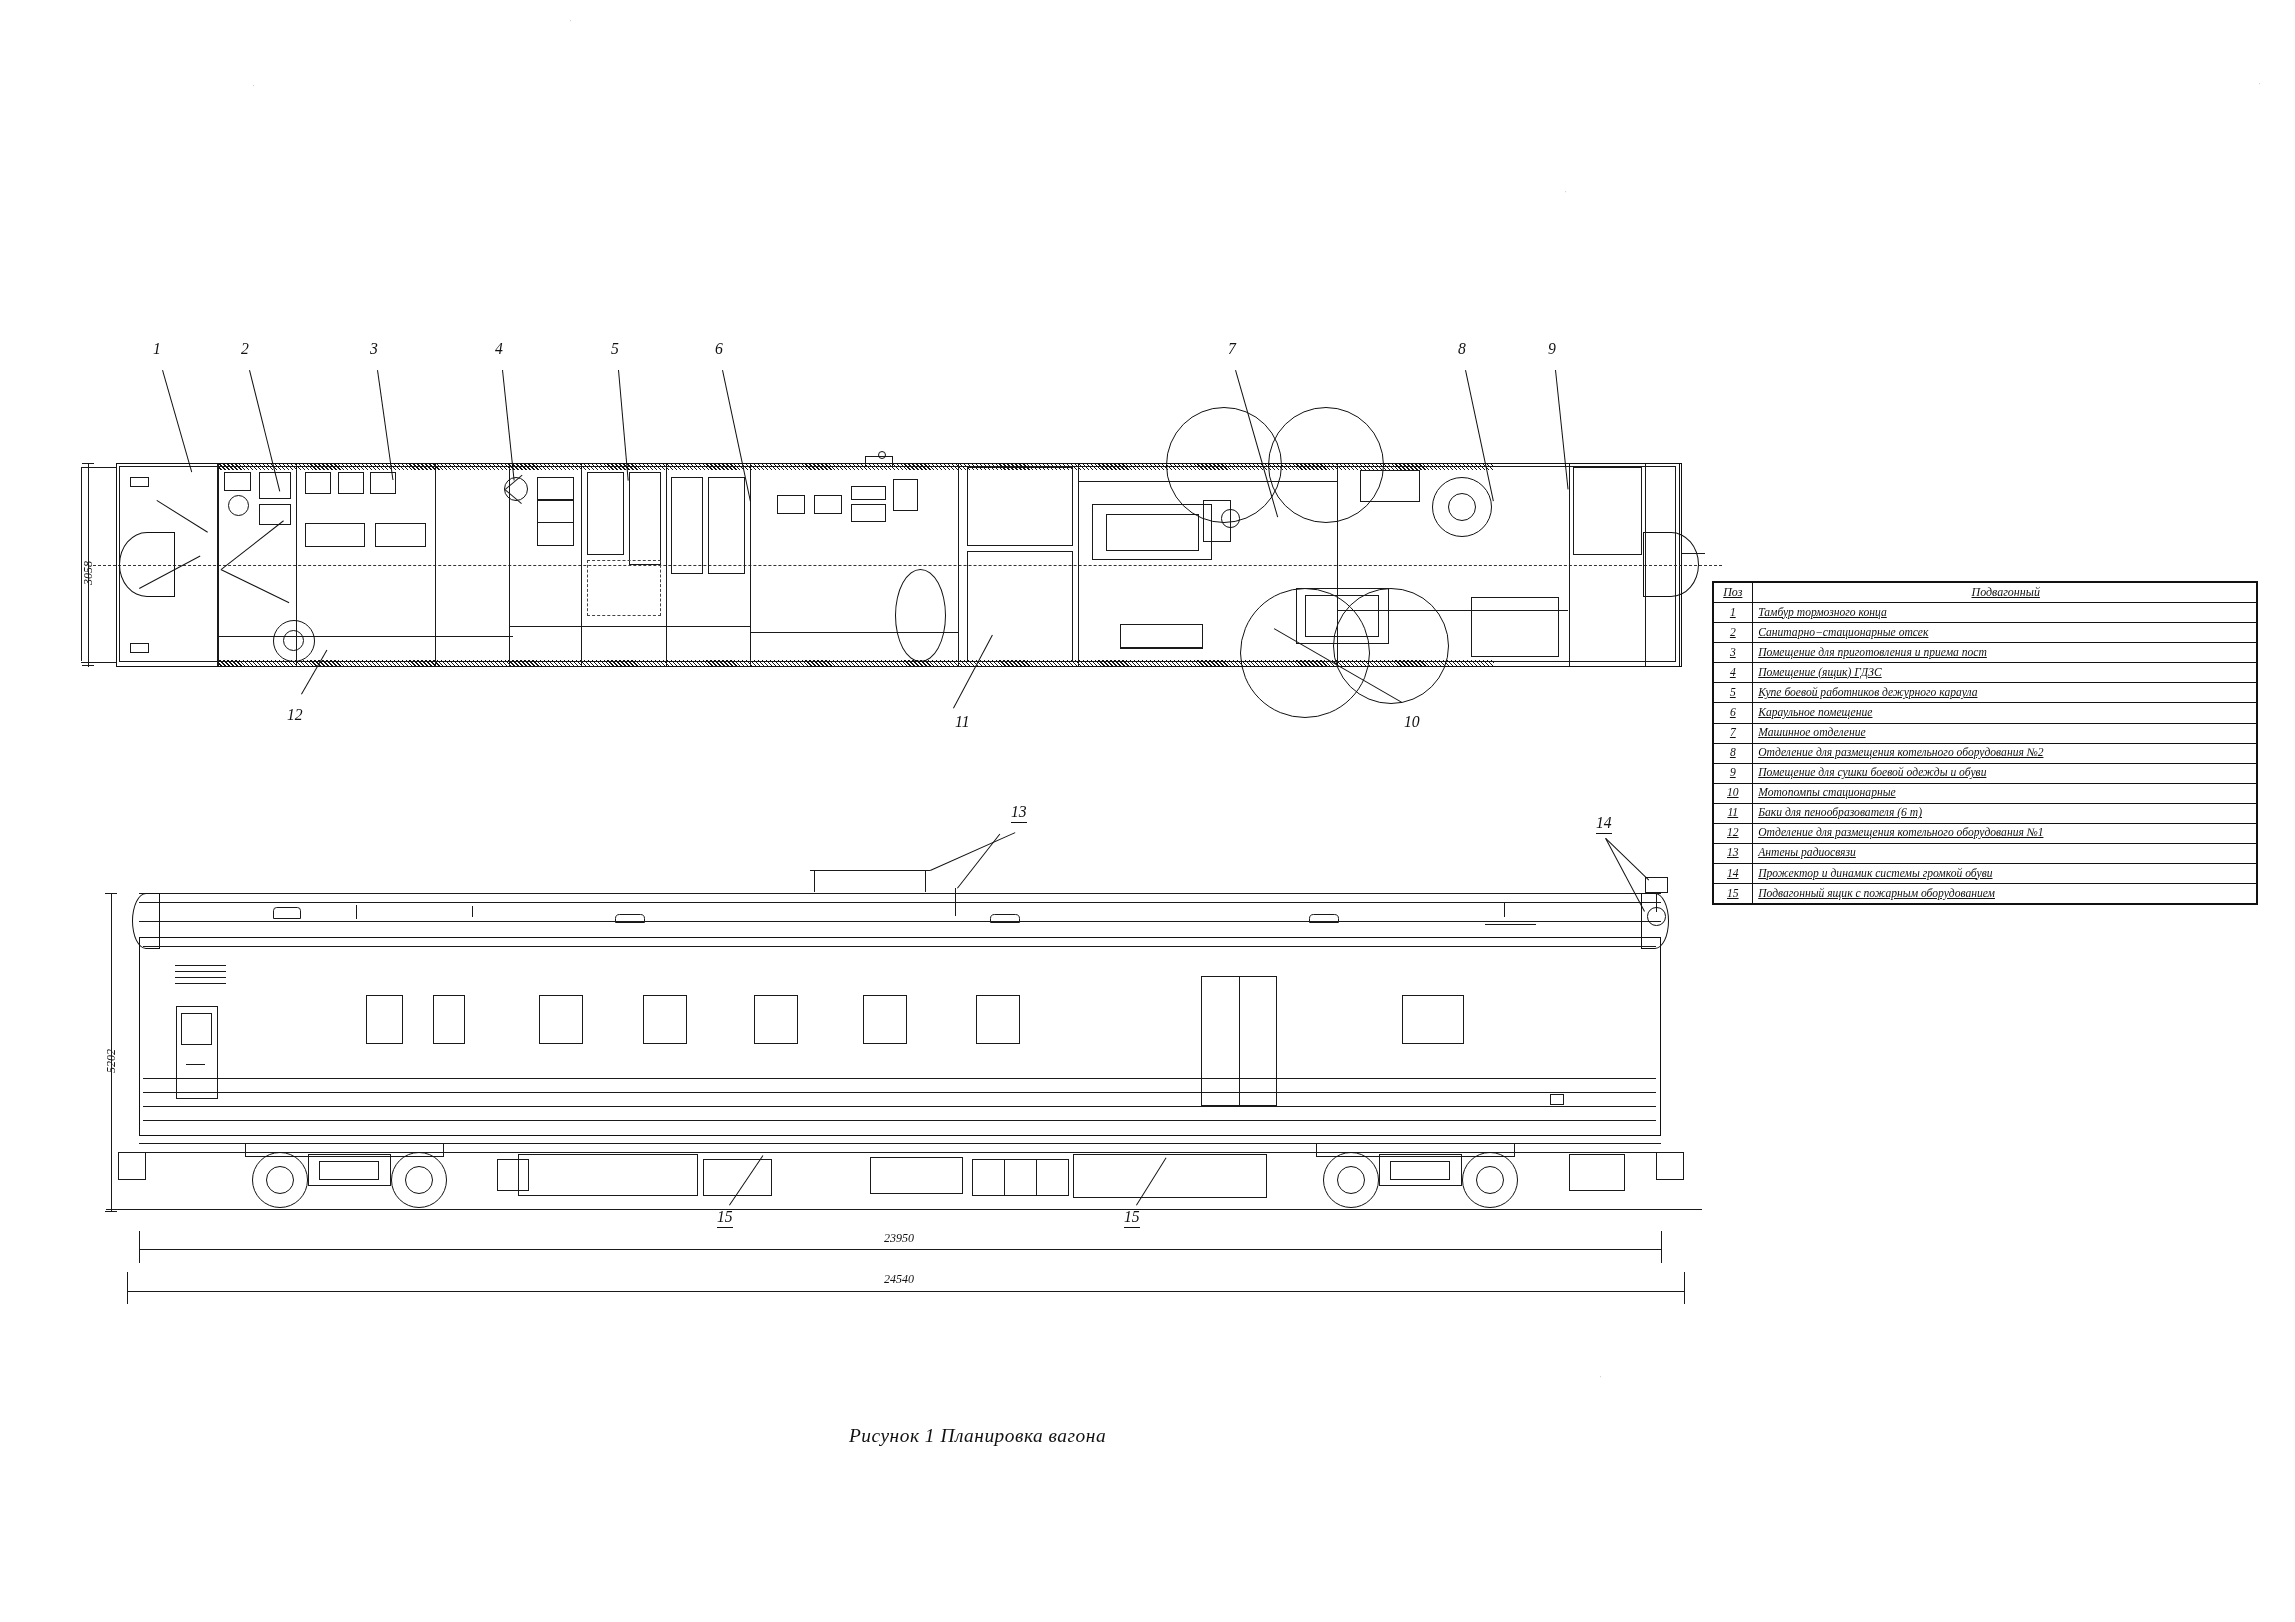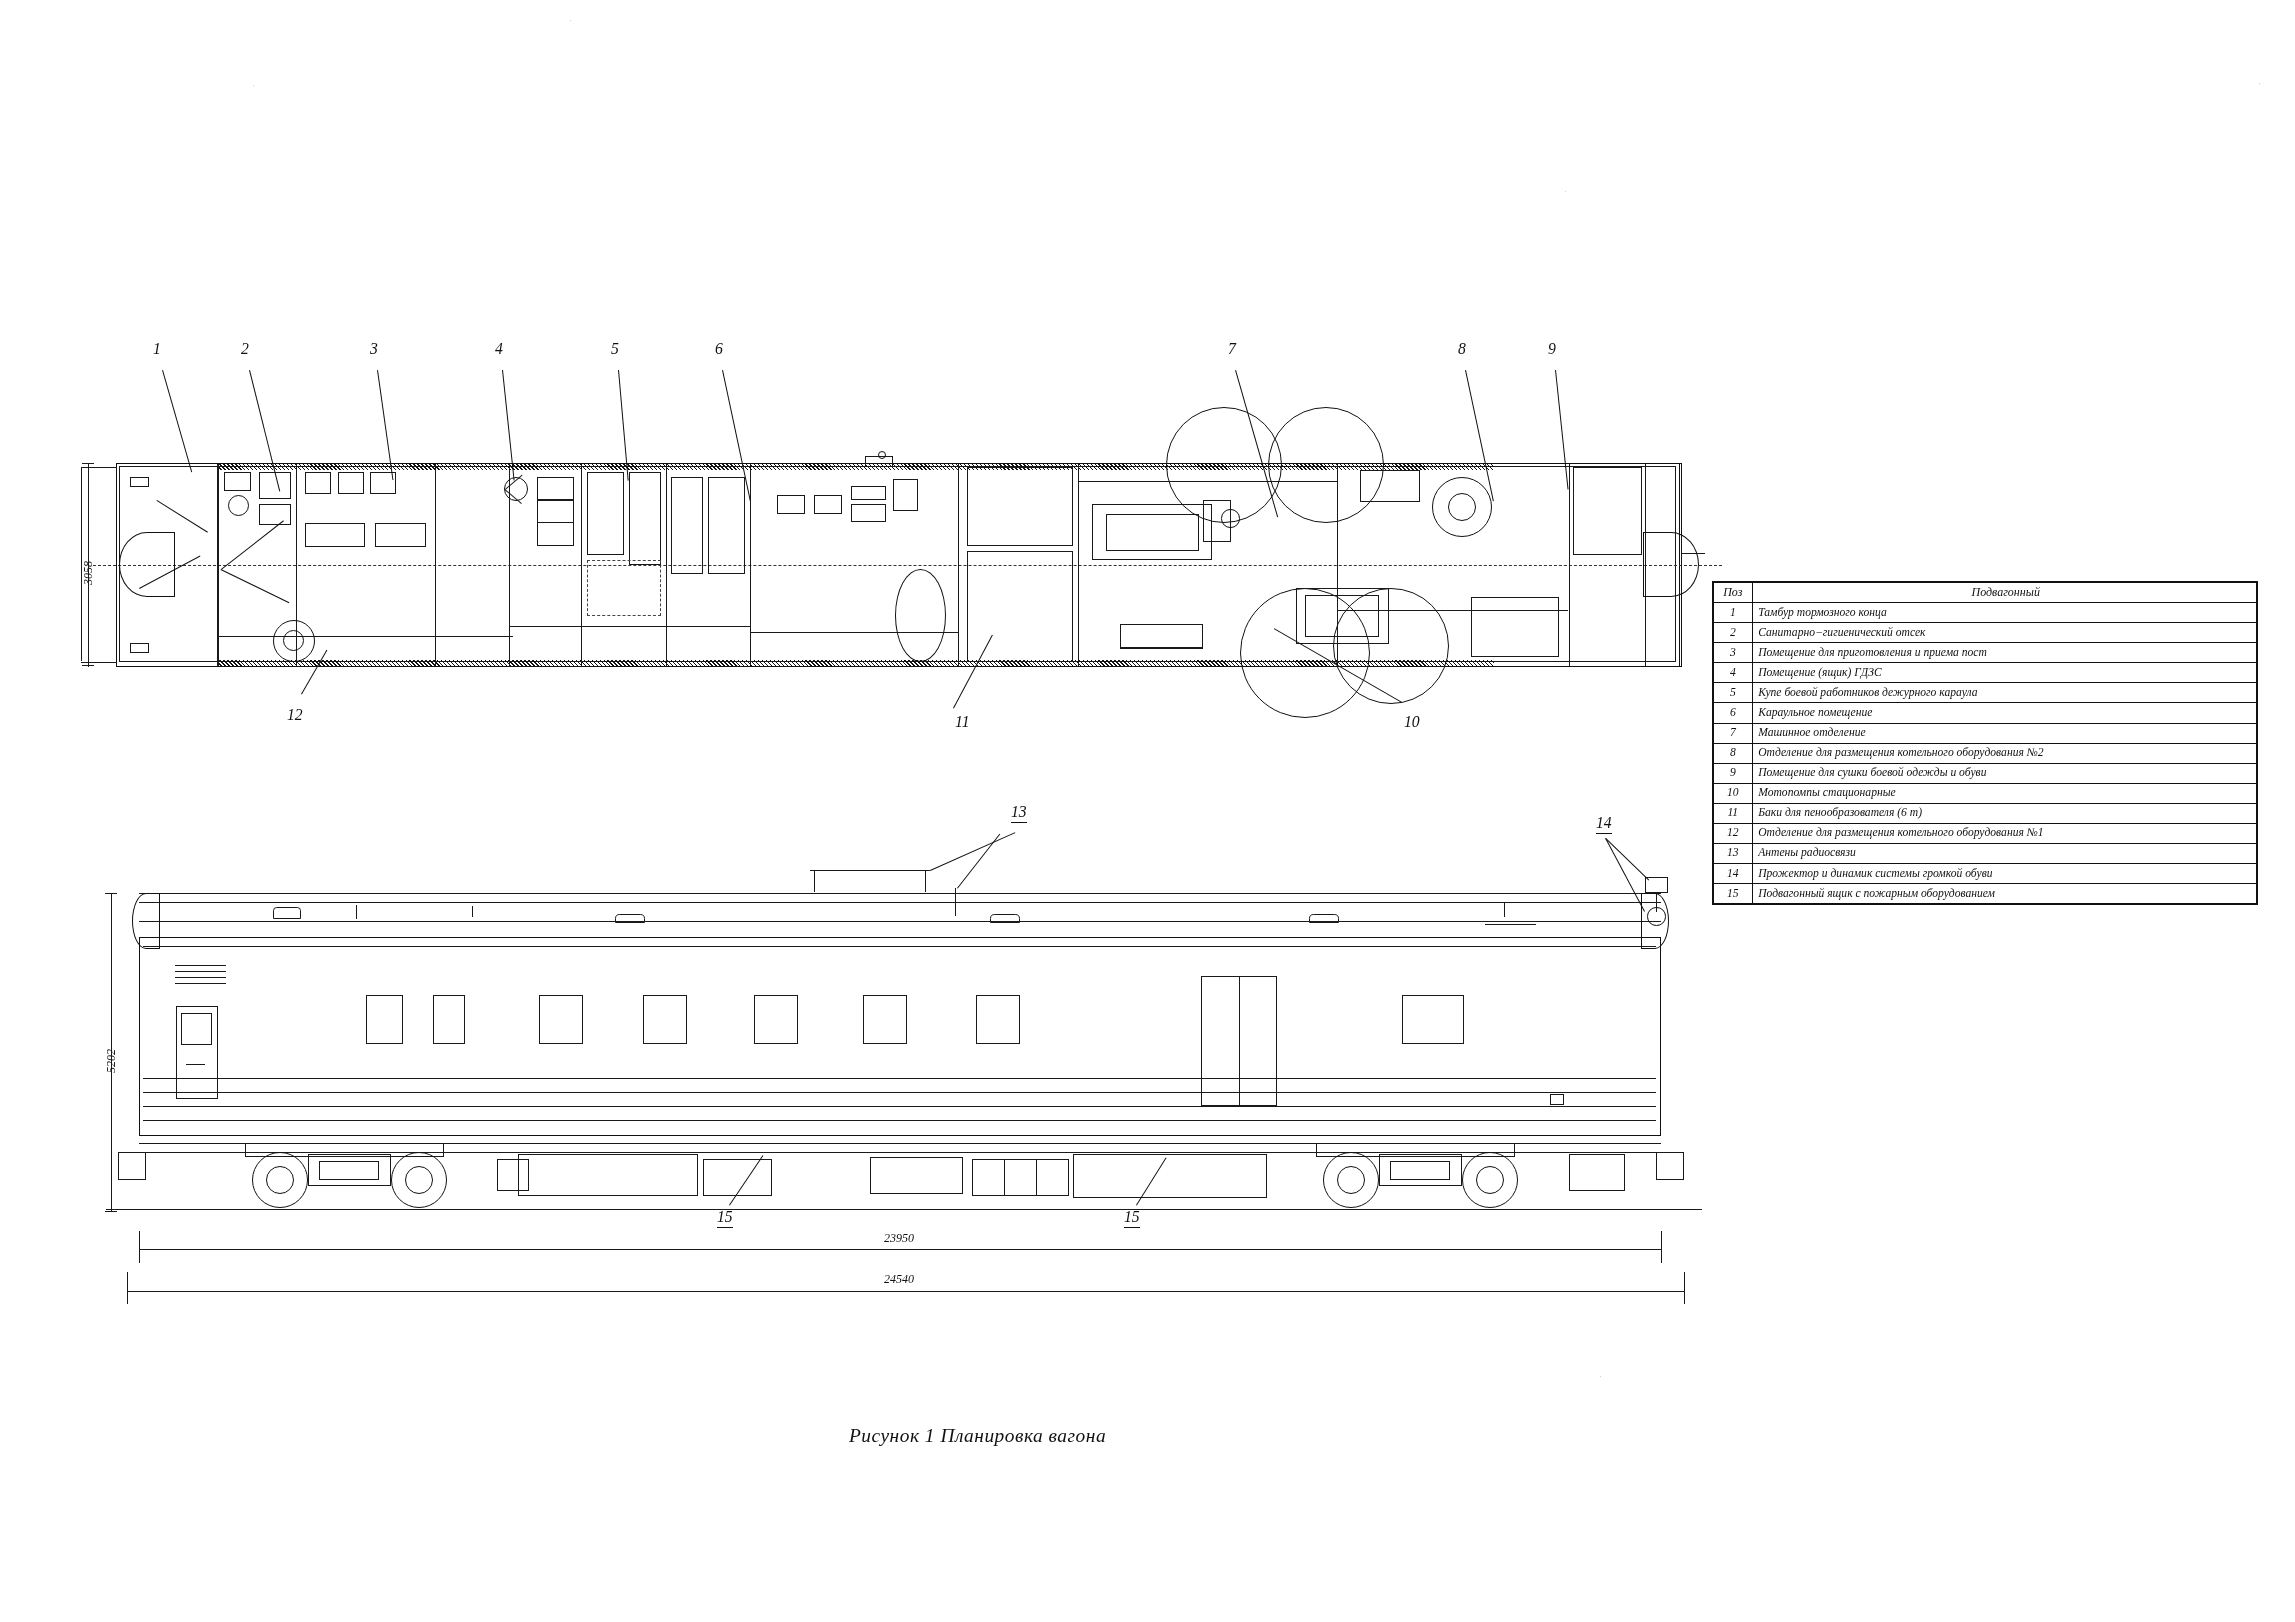--- a/index.html
+++ b/index.html
@@ -18,21 +18,21 @@
   .dash{position:absolute;border-top:0.9px dashed #333;}
   .lbl{position:absolute;font-style:italic;font-size:15.7px;white-space:nowrap;}
   .lblU{position:absolute;font-style:italic;font-size:15.7px;white-space:nowrap;
         border-bottom:0.9px solid #111;padding-bottom:0.9px;}
   .dim{position:absolute;font-style:italic;font-size:12px;white-space:nowrap;}
   .rot{transform-origin:0 0;transform:rotate(-90deg);}
 
   
   .legend{position:absolute;left:1712px;top:581px;width:544px;border:1.4px solid #111;
           border-collapse:collapse;font-style:italic;background:#fff;}
-  .legend table{border-collapse:collapse;width:100%;}
+  .legend table{border-collapse:collapse;width:100%;text-decoration:underline;}
   .legend td,.legend th{border:0.5px solid #111;font-style:italic;font-weight:normal;
           font-size:11.6px;padding:1.9px 2.8px;height:15.3px;line-height:1.05;}
   .legend .c0{width:32px;text-align:center;}
   .legend .c1{text-align:left;padding-left:5.6px;}
   .legend thead td{text-align:center;font-size:12px;}
 
   
   .caption{position:absolute;left:849px;top:1425px;font-style:italic;font-size:19.4px;
            letter-spacing:0.5px;white-space:nowrap;}
 
@@ -317,21 +317,21 @@
           <td class="c1" style="text-align:center;">Подвагонный</td>
         </tr>
       </thead>
       <tbody>
         <tr>
             <td class="c0">1</td>
             <td class="c1">Тамбур тормозного конца</td>
           </tr>
         <tr>
             <td class="c0">2</td>
-            <td class="c1">Санитарно−гигиенический отсек</td>
+            <td class="c1">Санитарно−стационарные отсек</td>
           </tr>
         <tr>
             <td class="c0">3</td>
             <td class="c1">Помещение для приготовления и приема пост</td>
           </tr>
         <tr>
             <td class="c0">4</td>
             <td class="c1">Помещение (ящик) ГДЗС</td>
           </tr>
         <tr>

